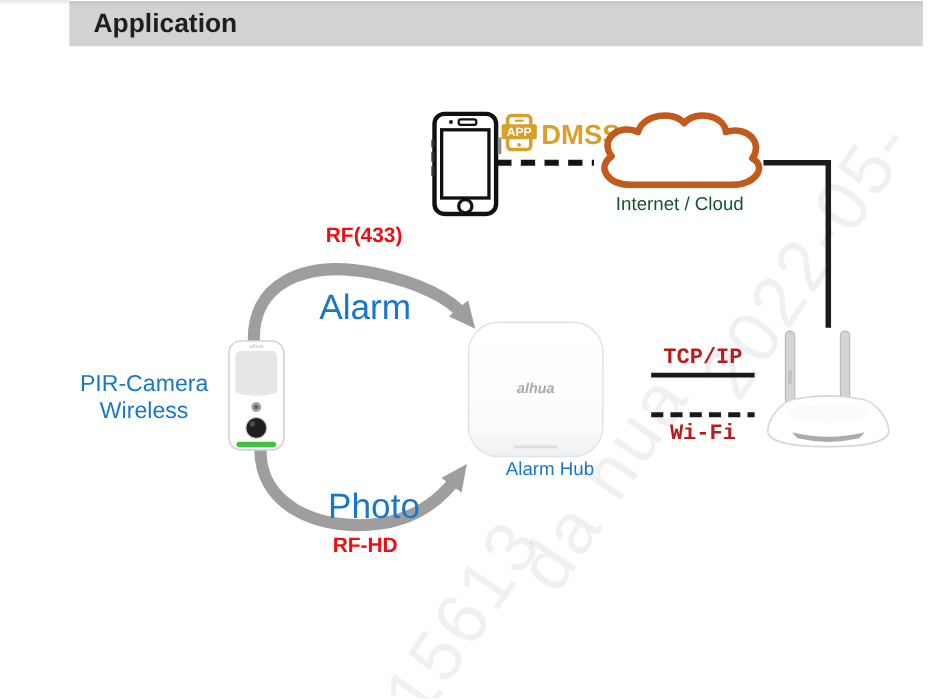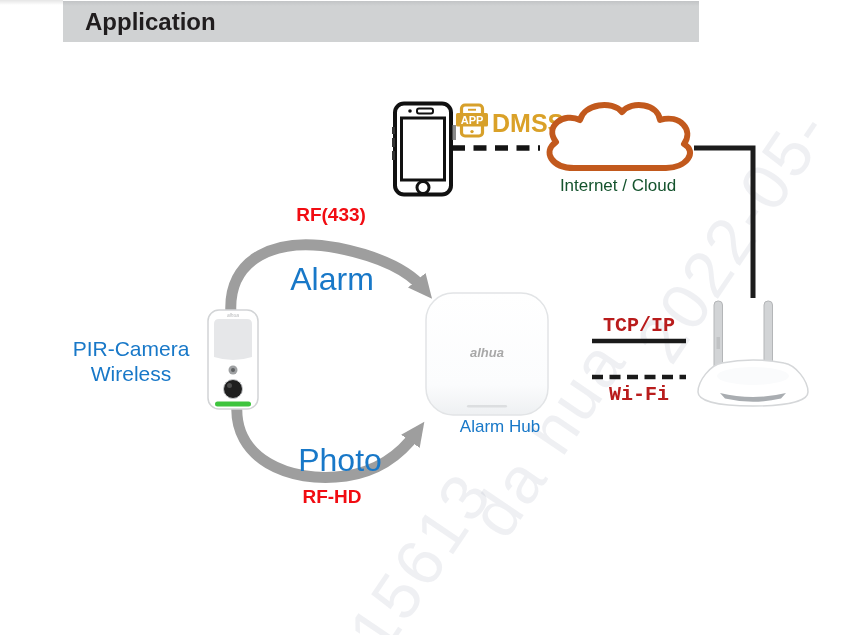--- a/index.html
+++ b/index.html
@@ -2,21 +2,21 @@
 <html><head>
 <meta charset="utf-8">
 <style>
   html,body { margin:0; padding:0; background:#ffffff; }
   .page {
     position:relative; width:858px; height:635px; background:#ffffff;
     font-family:"Liberation Sans", sans-serif; overflow:hidden;
   }
   
   .header-bar {
-    position:absolute; left:63px; top:1px; width:636px; height:41px;
+    position:absolute; left:63px; top:1px; width:776px; height:41px;
     background:linear-gradient(#c2c4c6 0px, #d0d2d3 5px, #d0d2d3 100%);
     display:flex; align-items:center; padding-left:22px; box-sizing:border-box;
   }
   .header-title { font-size:24px; font-weight:bold; color:#201d1e; }
   .top-shade {
     position:absolute; left:0; top:0; width:63px; height:5px;
     background:linear-gradient(rgba(0,0,0,0.10), rgba(0,0,0,0));
   }
   
   .abs { position:absolute; }

